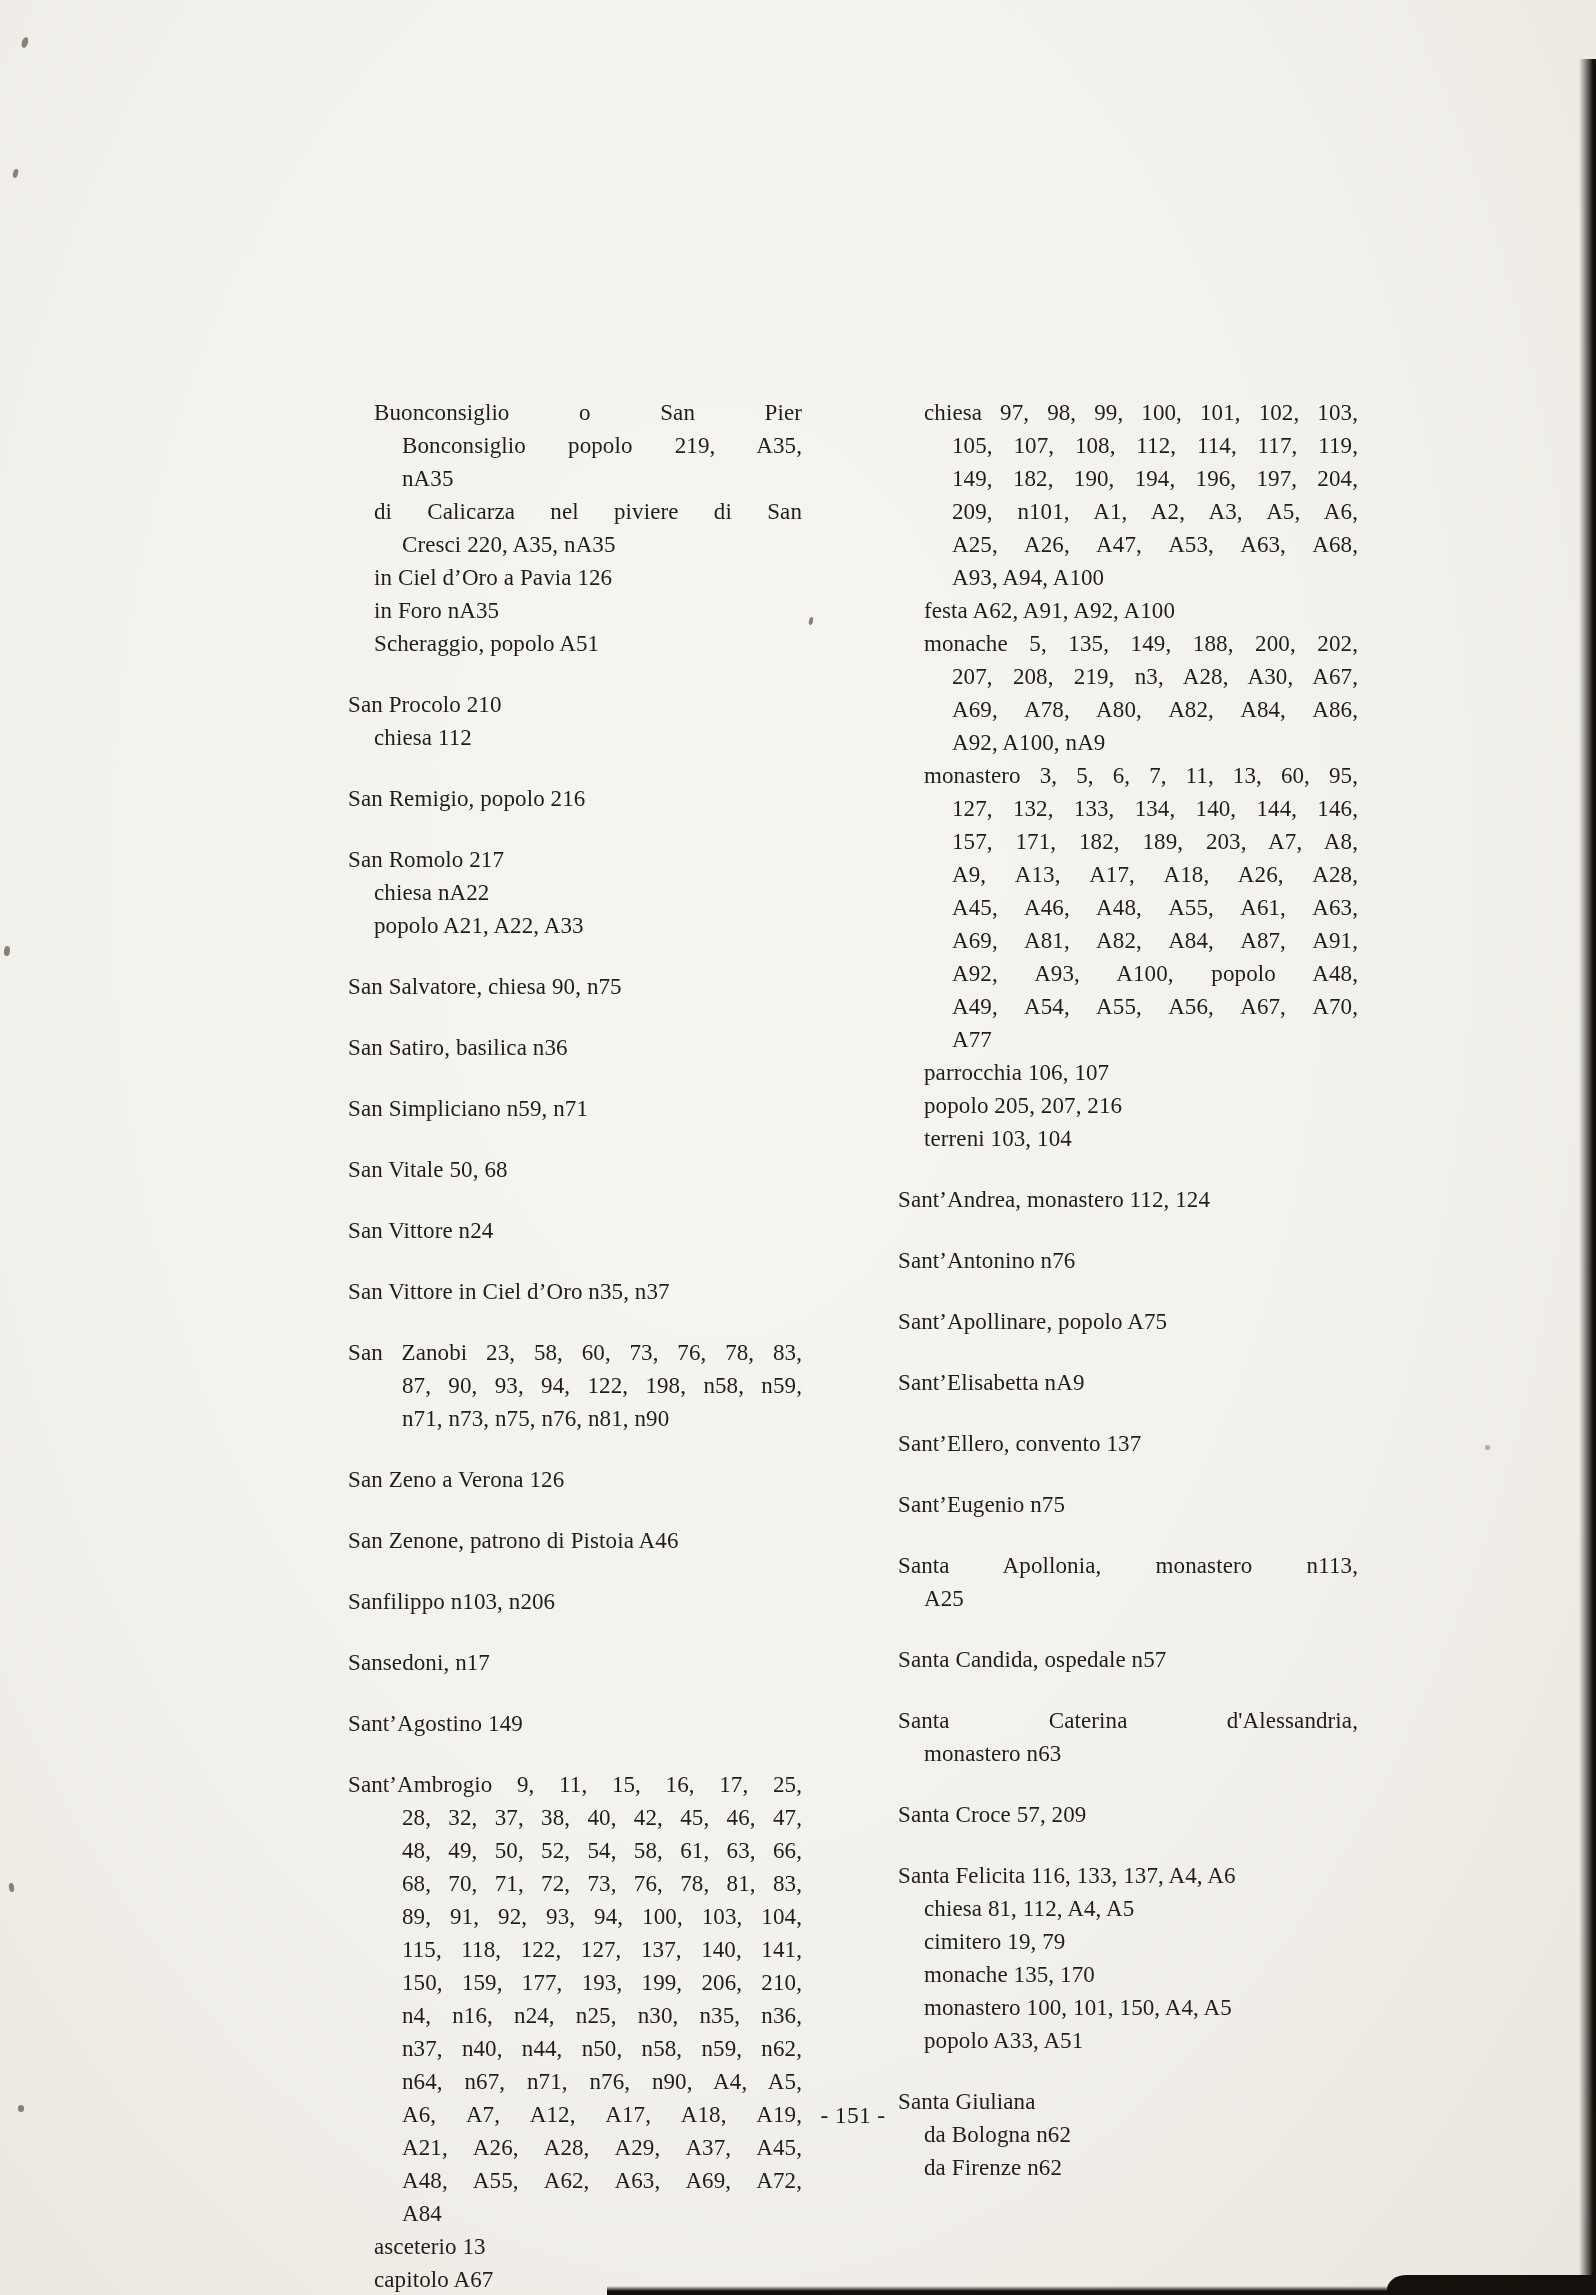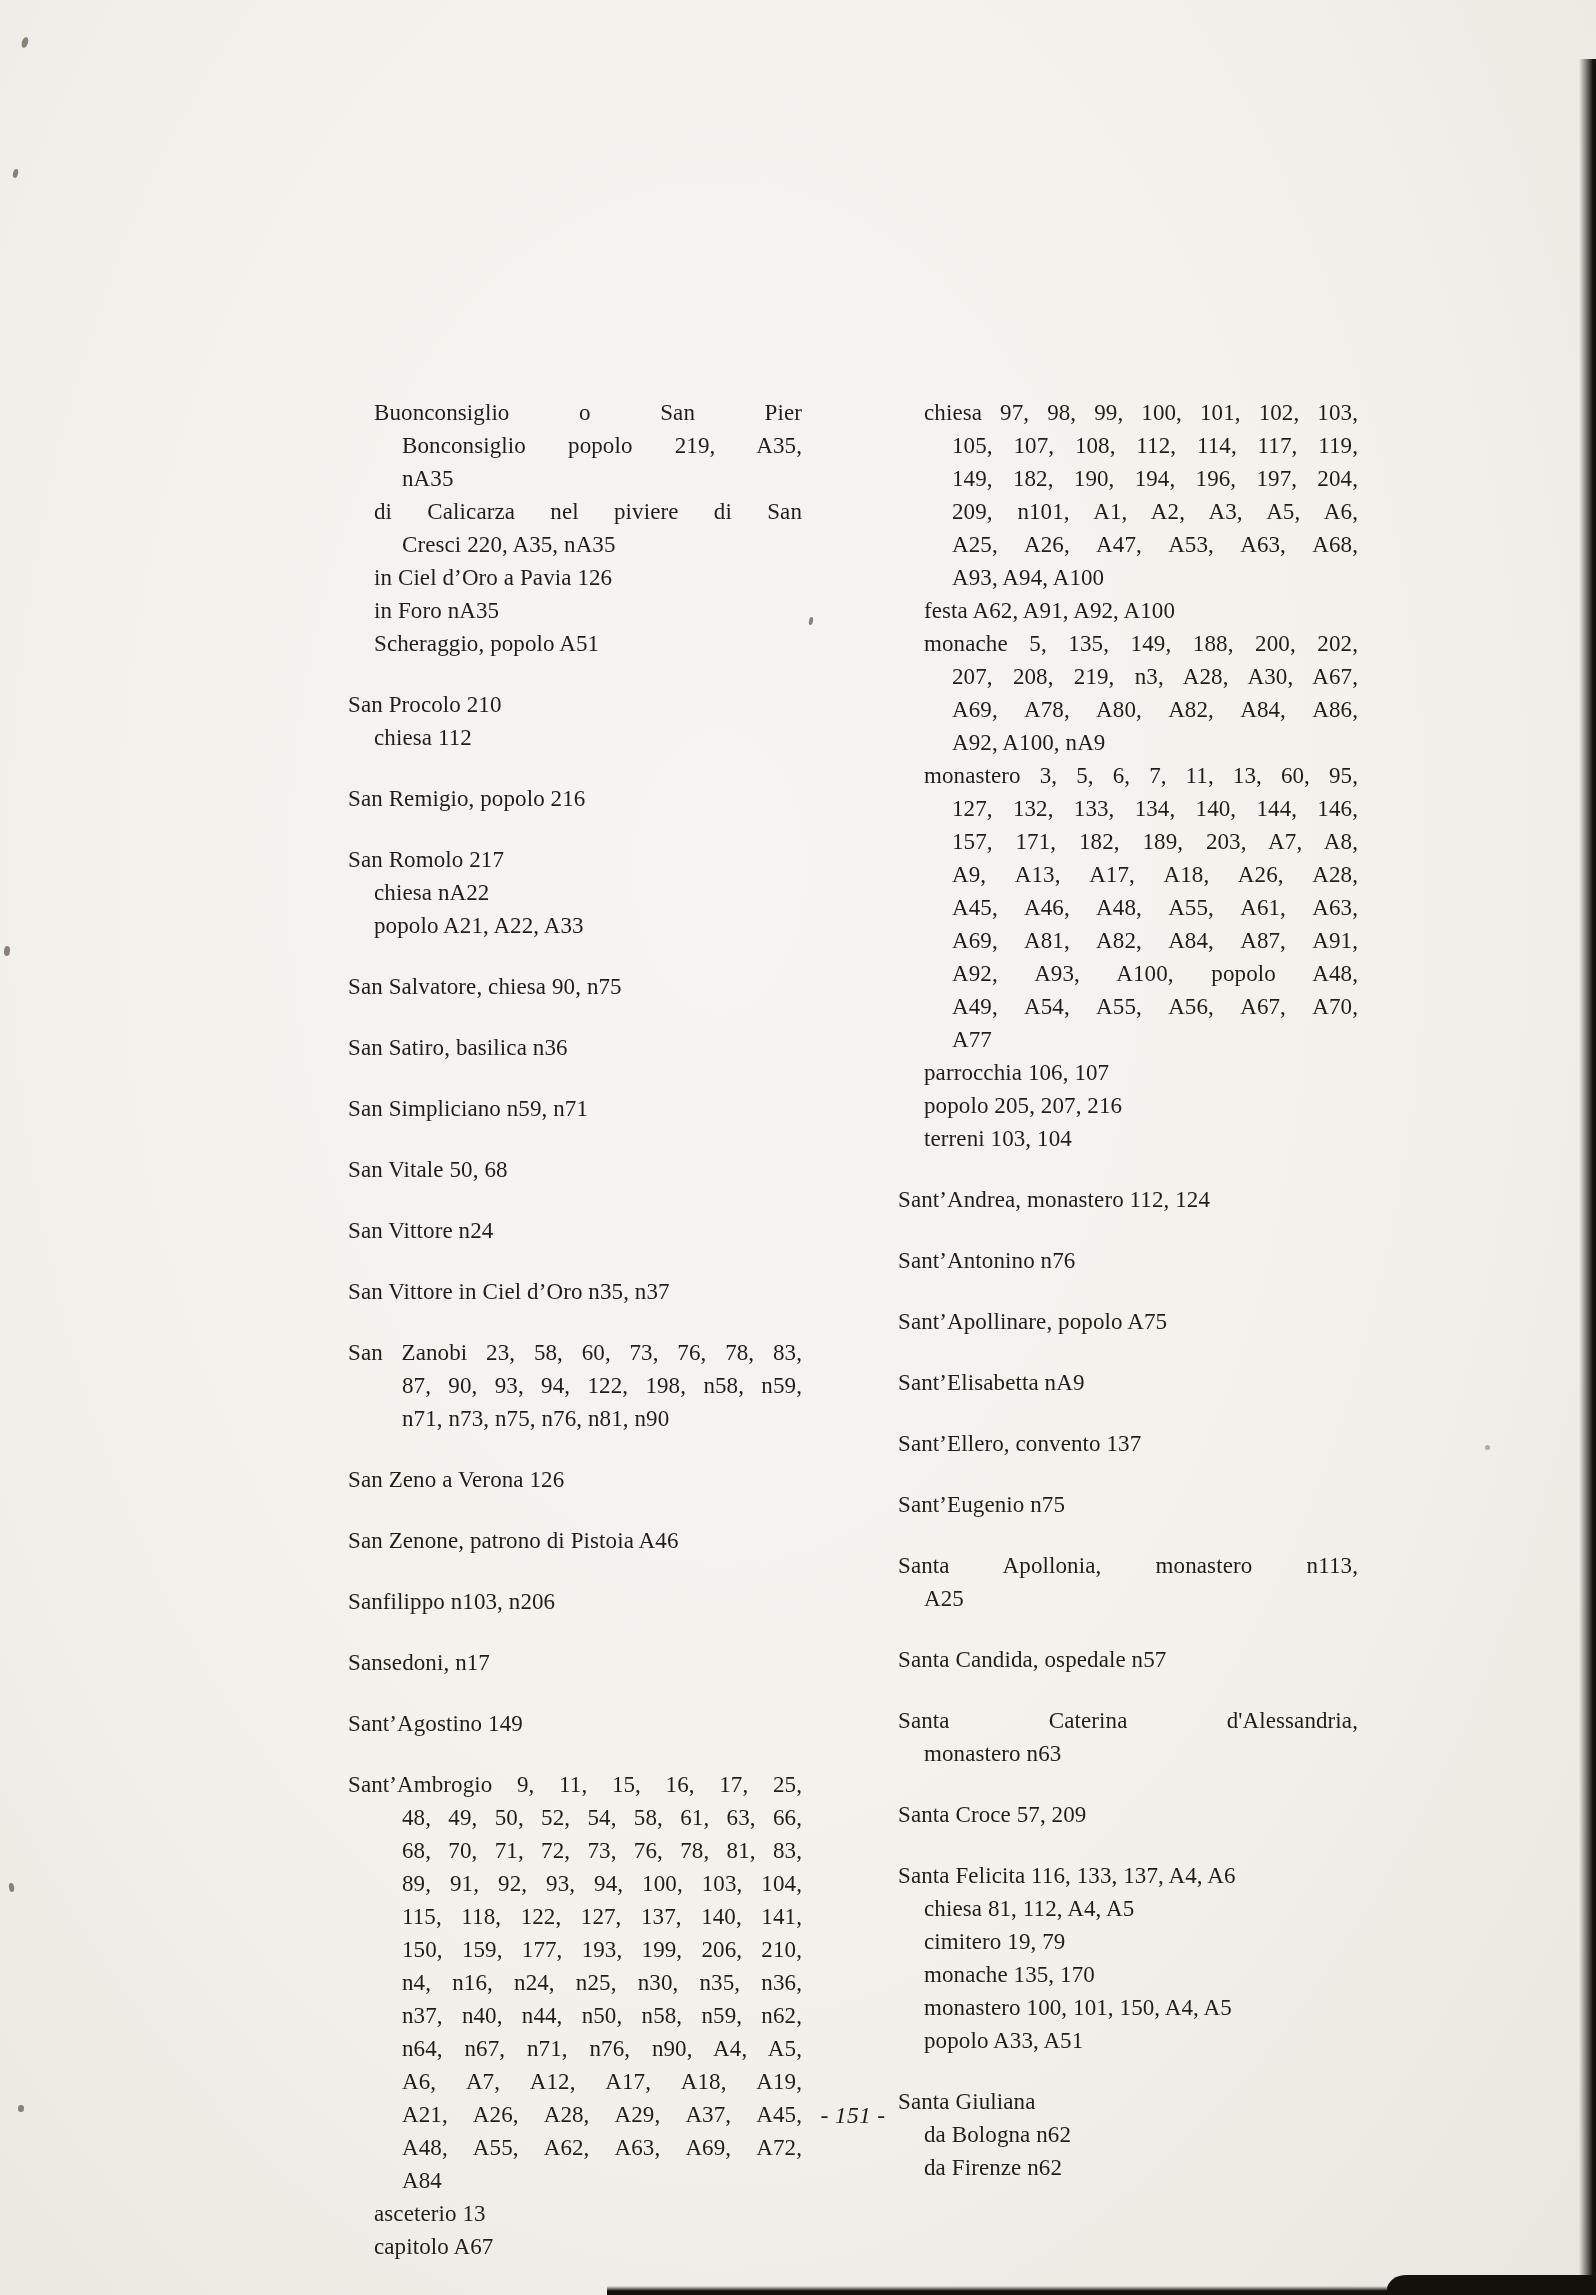--- a/index.html
+++ b/index.html
@@ -43,21 +43,20 @@
   .page-number {
     position: absolute;
     top: 2099px;
     left: 348px;
     width: 1010px;
     text-align: center;
     font-size: 23.6px;
     line-height: 33px;
     color: #211e1a;
     letter-spacing: 0.3px;
-    font-style: italic;
   }
   
   .edge-right {
     position: absolute;
     top: 59px;
     right: 0;
     width: 18.4px;
     height: 2236px;
     background: linear-gradient(to right, rgba(20,16,12,0) 0%, rgba(20,16,12,0.5) 40%, #14100c 78%);
   }
@@ -120,20 +119,21 @@
       <div class="line indent-0">San Vittore in Ciel d’Oro n35, n37</div>
       <div class="line indent-0 just">San Zanobi 23, 58, 60, 73, 76, 78, 83,</div>
       <div class="line indent-2 just">87, 90, 93, 94, 122, 198, n58, n59,</div>
       <div class="line indent-2">n71, n73, n75, n76, n81, n90</div>
       <div class="line indent-0">San Zeno a Verona 126</div>
       <div class="line indent-0">San Zenone, patrono di Pistoia A46</div>
       <div class="line indent-0">Sanfilippo n103, n206</div>
       <div class="line indent-0">Sansedoni, n17</div>
       <div class="line indent-0">Sant’Agostino 149</div>
       <div class="line indent-0 just">Sant’Ambrogio 9, 11, 15, 16, 17, 25,</div>
+      <div class="line indent-2 just">28, 32, 37, 38, 40, 42, 45, 46, 47,</div>
       <div class="line indent-2 just">48, 49, 50, 52, 54, 58, 61, 63, 66,</div>
       <div class="line indent-2 just">68, 70, 71, 72, 73, 76, 78, 81, 83,</div>
       <div class="line indent-2 just">89, 91, 92, 93, 94, 100, 103, 104,</div>
       <div class="line indent-2 just">115, 118, 122, 127, 137, 140, 141,</div>
       <div class="line indent-2 just">150, 159, 177, 193, 199, 206, 210,</div>
       <div class="line indent-2 just">n4, n16, n24, n25, n30, n35, n36,</div>
       <div class="line indent-2 just">n37, n40, n44, n50, n58, n59, n62,</div>
       <div class="line indent-2 just">n64, n67, n71, n76, n90, A4, A5,</div>
       <div class="line indent-2 just">A6, A7, A12, A17, A18, A19,</div>
       <div class="line indent-2 just">A21, A26, A28, A29, A37, A45,</div>

